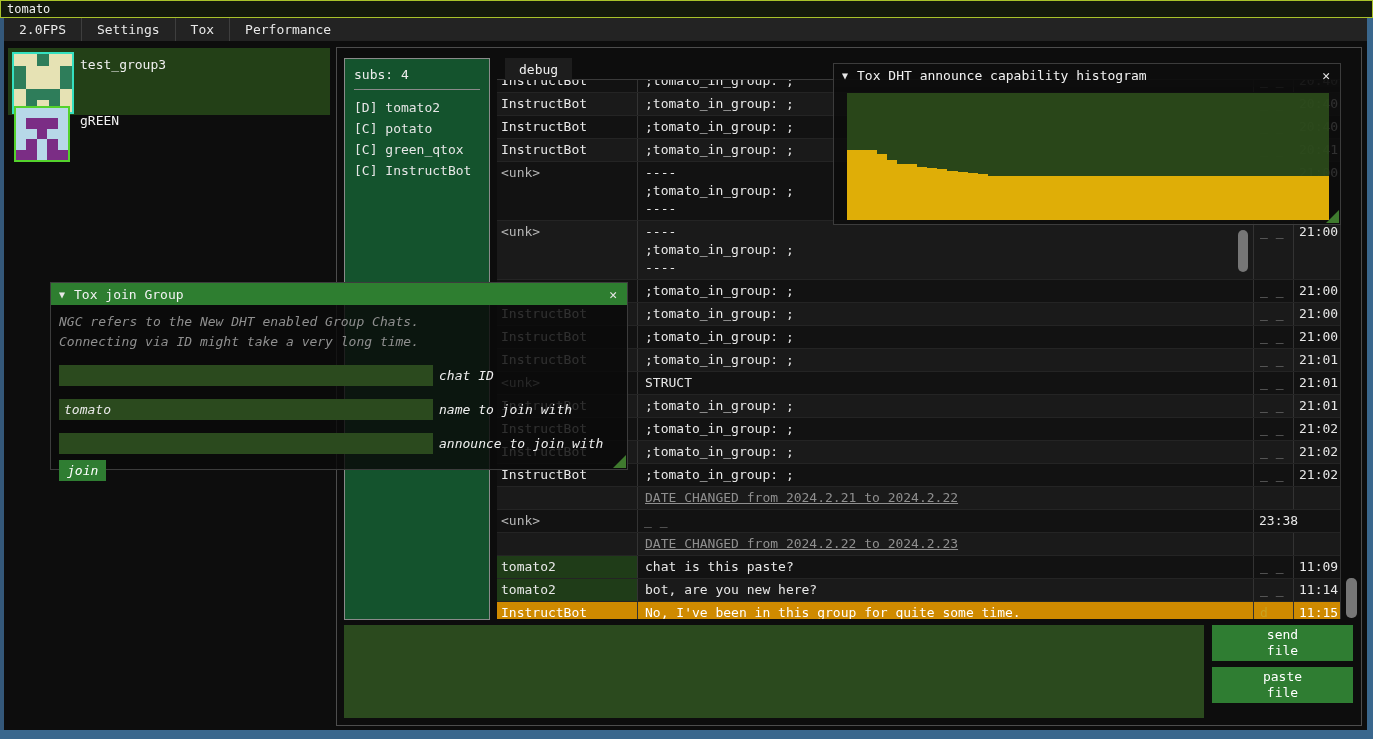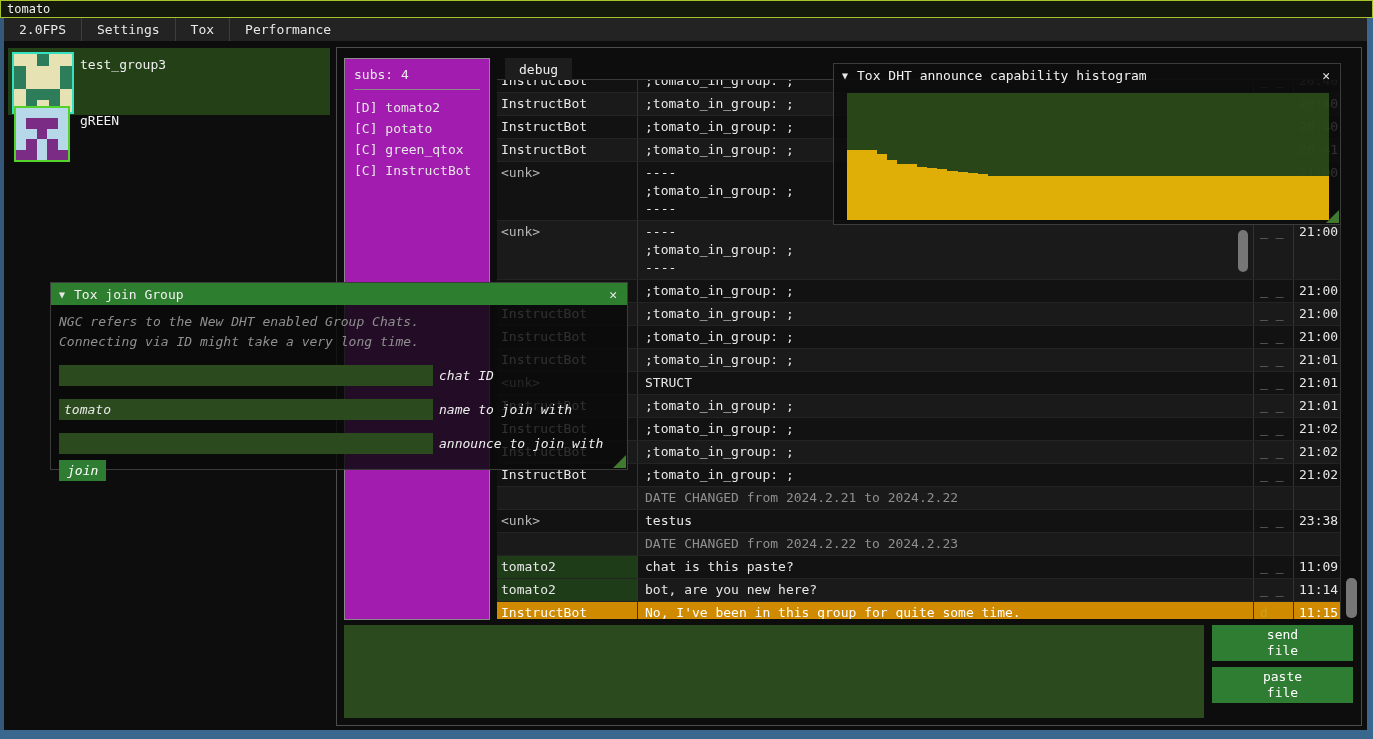--- a/index.html
+++ b/index.html
@@ -20,39 +20,39 @@
   
   .contact{position:absolute;left:8px;width:322px;}
   .c0{top:48px;height:67px;background:#234017;}
   .c1{top:104px;height:62px;background:transparent;}
   .avatar{position:absolute;display:grid;grid-template-columns:repeat(5,1fr);grid-template-rows:repeat(5,1fr);}
   .av0{left:4px;top:4px;width:62px;height:62px;border:2px solid #35e0c0;}
   .av1{left:6px;top:2px;width:56px;height:56px;border:2px solid #54d22c;}
   .cname-label{position:absolute;left:72px;top:9px;color:#f0f0f0;}
   
   .group-box{position:absolute;left:336px;top:47px;width:1026px;height:679px;border:1px solid #4d4d4d;}
-  .subs-panel{position:absolute;left:344px;top:58px;width:146px;height:562px;border:1px solid #8a8a8a;background:#a21caf;padding:8px 9px;}
+  .subs-panel{position:absolute;left:344px;top:58px;width:146px;height:562px;border:1px solid #8a8a8a;background:#14532d;padding:8px 9px;}
   .subs-title{color:#ececec;}
   .subs-sep{height:1px;background:#8a8a8a;margin:7px 0 7px 0;}
   .member{line-height:21px;color:#e6e6e6;white-space:nowrap;}
   
   .tabbar{position:absolute;left:497px;top:58px;width:844px;height:22px;border-bottom:1px solid #3a3a3a;}
   .tab{position:absolute;left:8px;top:0;height:22px;padding:0 14px;background:#1d1d1d;display:flex;align-items:center;color:#efefef;}
   
   .chat-viewport{position:absolute;left:497px;top:80px;width:844px;height:539px;overflow:hidden;border-right:1px solid #333;}
   .chat-rows{margin-top:-10px;}
   .crow{display:grid;grid-template-columns:140px 616px 40px 48px;min-height:23px;background:#121212;border-bottom:1px solid #242424;}
   .crow.alt{background:#1a1a1a;}
   .crow.hl{background:#cf8a00;}
   .ccell{padding:2px 4px;line-height:18px;}
   .cname{color:#e8e8e8;white-space:nowrap;overflow:hidden;}
   .cname.unk{color:#b5b5b5;}
   .cname.green{background:#1f3c18;}
   .cmsg{border-left:1px solid #333;white-space:pre-line;color:#e8e8e8;padding-left:7px;}
-  .crow.date .cmsg{color:#8f8f8f;}
+  .crow.date .cmsg{color:#8f8f8f;text-decoration:underline;}
   .crow.hl .cmsg,.crow.hl .cname,.crow.hl .ctime{color:#ffffff;}
   .cstat{border-left:1px solid #333;color:#8a8a8a;padding-left:6px;white-space:nowrap;}
   .ctime{border-left:1px solid #333;color:#e8e8e8;padding-left:5px;white-space:nowrap;}
   .crow.hl .tok0{color:#c9a21f;}
   .crow.hl .tok1{color:#a9bccb;}
   .scroll-thumb{position:absolute;background:#767676;border-radius:5px;}
   .t1{left:1238px;top:230px;width:10px;height:42px;}
   .t2{left:1346px;top:578px;width:11px;height:40px;}
   
   .msg-input{position:absolute;left:344px;top:625px;width:860px;height:93px;background:#2b4a1e;border:none;outline:none;resize:none;color:#e8e8e8;font-family:"DejaVu Sans Mono",monospace;font-size:13px;padding:4px 6px;}
@@ -276,21 +276,20 @@
           <div class="ccell ctime">21:02</div>
         </div>
         <div class="crow alt date">
           <div class="ccell cname"></div>
           <div class="ccell cmsg">DATE CHANGED from 2024.2.21 to 2024.2.22</div>
           <div class="ccell cstat"><span class="tok0"></span></div>
           <div class="ccell ctime"></div>
         </div>
         <div class="crow">
           <div class="ccell cname unk">&lt;unk&gt;</div>
-          <div class="ccell cmsg">testus</div>
           <div class="ccell cstat"><span class="tok0">_</span><span class="tok1"> _</span></div>
           <div class="ccell ctime">23:38</div>
         </div>
         <div class="crow alt date">
           <div class="ccell cname"></div>
           <div class="ccell cmsg">DATE CHANGED from 2024.2.22 to 2024.2.23</div>
           <div class="ccell cstat"><span class="tok0"></span></div>
           <div class="ccell ctime"></div>
         </div>
         <div class="crow">

